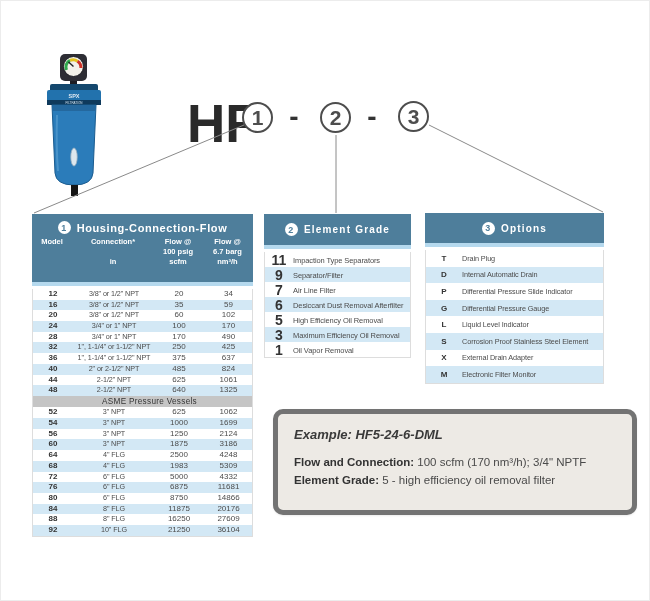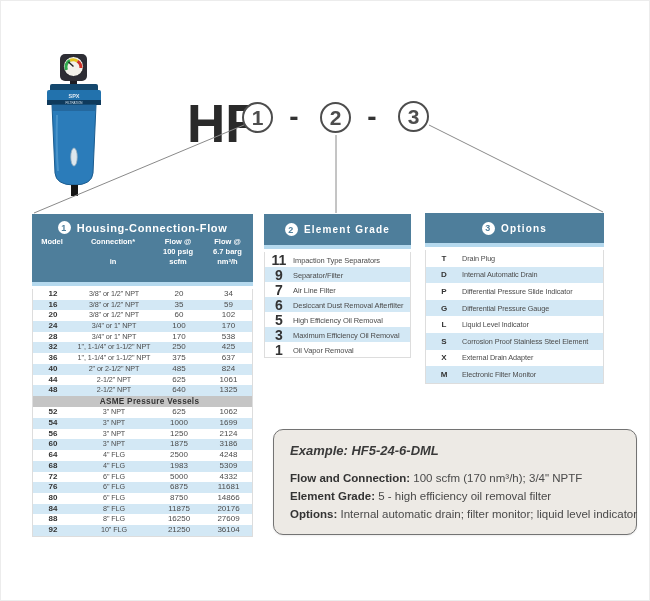--- a/index.html
+++ b/index.html
@@ -55,21 +55,21 @@
   #housing .tbl-title{font-size:11px;letter-spacing:0.6px;}
   .h-cols{display:grid;grid-template-columns:40px 82px 48px 51px;margin-top:3px;}
   .h-col{font-size:7.5px;font-weight:bold;line-height:10px;}
   .h-row{display:grid;grid-template-columns:40px 82px 48px 51px;height:10.7px;line-height:10.7px;}
   .h-row.alt{background:var(--row-alt,#d3e8f5);}
   .h-row .c{text-align:center;font-size:8px;color:#4c4c4c;white-space:nowrap;overflow:hidden;}
   .h-row .model{font-weight:bold;color:#333;}
   .h-row .conn{font-size:7.2px;letter-spacing:-0.1px;}
   .asme-row{
     height:11.5px;line-height:11.5px;background:var(--asme-gray,#c5c5c5);
-    text-align:center;font-size:8.2px;font-weight:bold;color:#353535;letter-spacing:0.3px;padding-left:14px;
+    text-align:center;font-size:8.2px;font-weight:normal;color:#353535;letter-spacing:0.3px;padding-left:14px;
   }
   .footnote{
     position:absolute;left:31px;top:538px;width:240px;
     font-size:8px;font-style:italic;font-weight:bold;color:#555;line-height:11px;letter-spacing:0.2px;
   }
 
   
   #grade{left:263px;top:213px;width:147px;}
   #grade .tbl-header{height:31px;}
   #grade .tbl-title{font-size:10px;letter-spacing:1.2px;}
@@ -82,22 +82,22 @@
   #options{left:424px;top:212px;width:179px;}
   #options .tbl-header{height:30px;}
   #options .tbl-title{font-size:10px;letter-spacing:1.2px;}
   .o-row{display:grid;grid-template-columns:36px 1fr;height:16.6px;align-items:center;}
   .o-row.alt{background:var(--row-alt,#d3e8f5);}
   .o-row .code{text-align:center;font-size:8px;font-weight:bold;color:#333;}
   .o-row .lbl{font-size:7.3px;color:#4c4c4c;white-space:nowrap;overflow:hidden;letter-spacing:-0.1px;}
 
   
   #example-box{
-    position:absolute;left:272px;top:428px;width:364px;height:106px;box-sizing:border-box;
-    background:var(--box-bg,#edeae5);border:1px solid #737373;border-radius:10px;
+    position:absolute;left:272px;top:408px;width:364px;height:106px;box-sizing:border-box;
+    background:var(--box-bg,#edeae5);border:5px solid #737373;border-radius:10px;
     padding:13px 16px;box-shadow:0 1px 2px rgba(0,0,0,0.08);
   }
   .example-title{font-size:13px;font-weight:bold;font-style:italic;color:#3a3a3a;}
   .example-lines{margin-top:11px;}
   .example-line{font-size:11.5px;line-height:18px;color:#4a4a4a;white-space:nowrap;}
   .example-line b{color:#333;}
 </style>
 </head>
 <body>
 
@@ -191,21 +191,21 @@
         <div class="h-row alt">
           <div class="c model">24</div>
           <div class="c conn">3/4" or 1" NPT</div>
           <div class="c num">100</div>
           <div class="c num">170</div>
         </div>
         <div class="h-row">
           <div class="c model">28</div>
           <div class="c conn">3/4" or 1" NPT</div>
           <div class="c num">170</div>
-          <div class="c num">538</div>
+          <div class="c num">490</div>
         </div>
         <div class="h-row alt">
           <div class="c model">32</div>
           <div class="c conn">1", 1-1/4" or 1-1/2" NPT</div>
           <div class="c num">250</div>
           <div class="c num">425</div>
         </div>
         <div class="h-row">
           <div class="c model">36</div>
           <div class="c conn">1", 1-1/4" or 1-1/2" NPT</div>
@@ -391,17 +391,16 @@
           <div class="lbl">Electronic Filter Monitor</div>
         </div>
       </div>
   </div>
 
   <div id="example-box">
     <div class="example-title">Example: HF5-24-6-DML</div>
     <div class="example-lines" id="example-lines">
         <div class="example-line"><b>Flow and Connection:</b><span> 100 scfm (170 nm³/h); 3/4" NPTF</span></div>
         <div class="example-line"><b>Element Grade:</b><span> 5 - high efficiency oil removal filter</span></div>
-        <div class="example-line"><b>Options:</b><span> Internal automatic drain; filter monitor; liquid level indicator</span></div>
       </div>
   </div>
 
 </div>
 
 </body></html>

